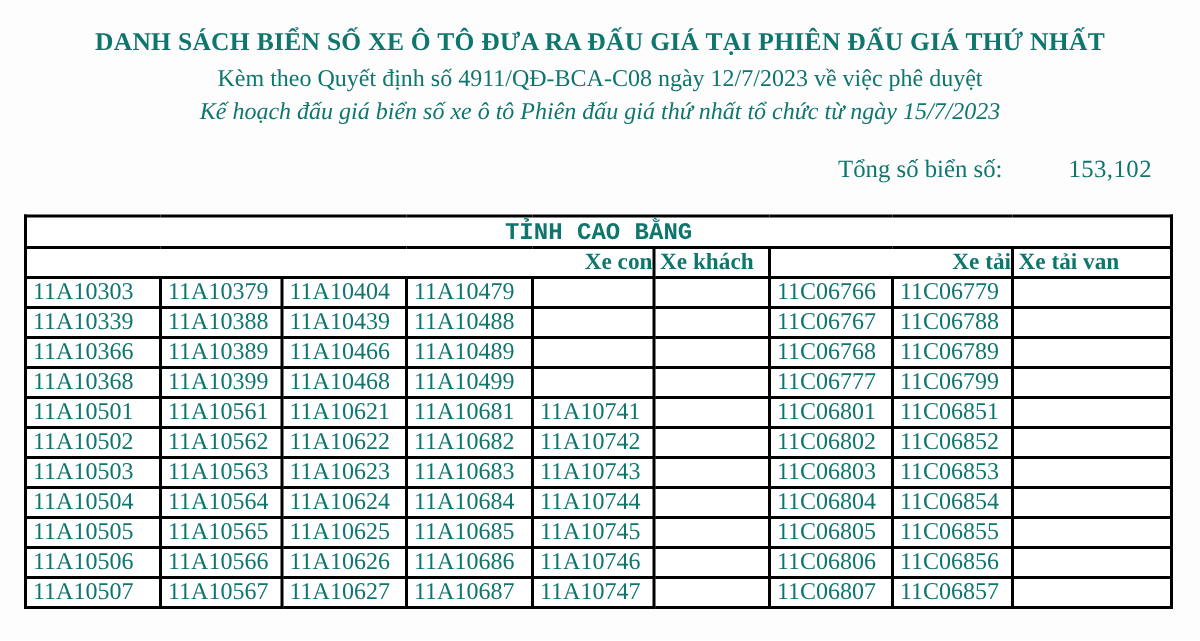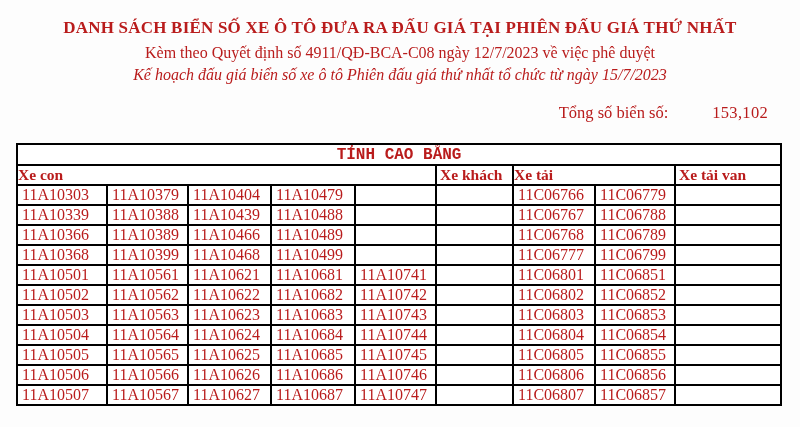--- a/index.html
+++ b/index.html
@@ -7,21 +7,21 @@
     padding: 0;
     background: #ffffff;
   }
   .page {
     position: relative;
     width: 800px;
     height: 427px;
     overflow: hidden;
     background: #fdfdfd;
     font-family: "Liberation Serif", "DejaVu Serif", serif;
-    color: #b91c1c;
+    color: #0f766e;
   }
   .doc-header {
     text-align: center;
     padding-top: 16px;
   }
   .doc-title {
     font-size: 17px;
     font-weight: bold;
     line-height: 24px;
     letter-spacing: 0.2px;
@@ -65,21 +65,21 @@
   th.province-header {
     height: 19px;
     text-align: center;
     font-size: 16px;
     font-weight: bold;
     padding: 0;
     font-family: Liberation Mono, monospace;
   }
   .group-header-row th {
     height: 18px;
-    text-align: left;
+    text-align: right;
     font-size: 15.5px;
     font-weight: bold;
     padding: 0;
   }
   .group-header-row th.left { text-align: left; padding-left: 3px; }
   .plate-table tbody td {
     height: 18px;
     font-size: 16px;
     text-align: left;
     padding: 0 0 0 4px;

